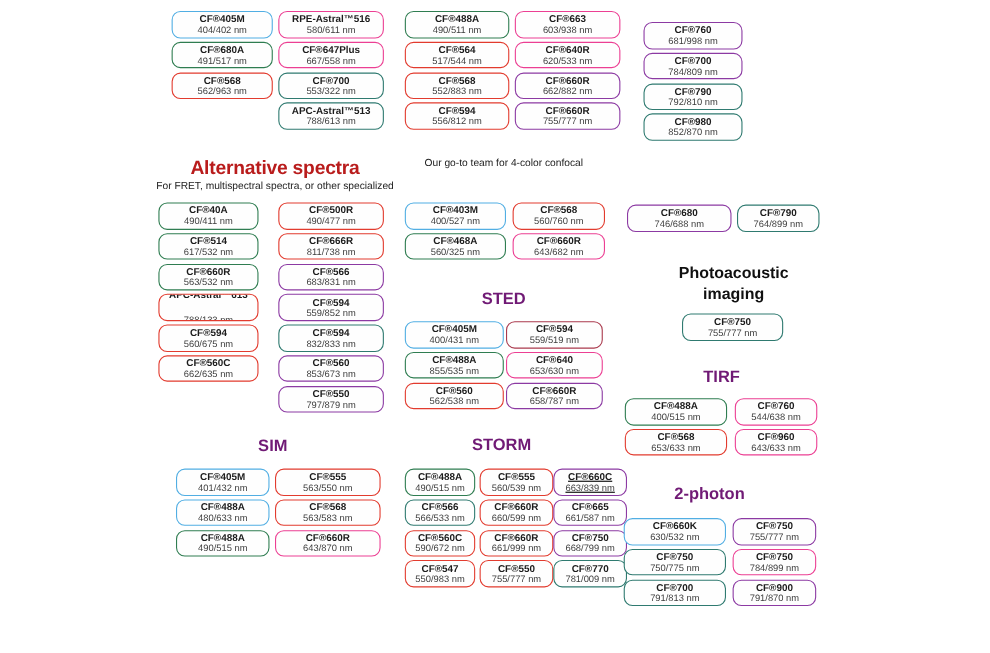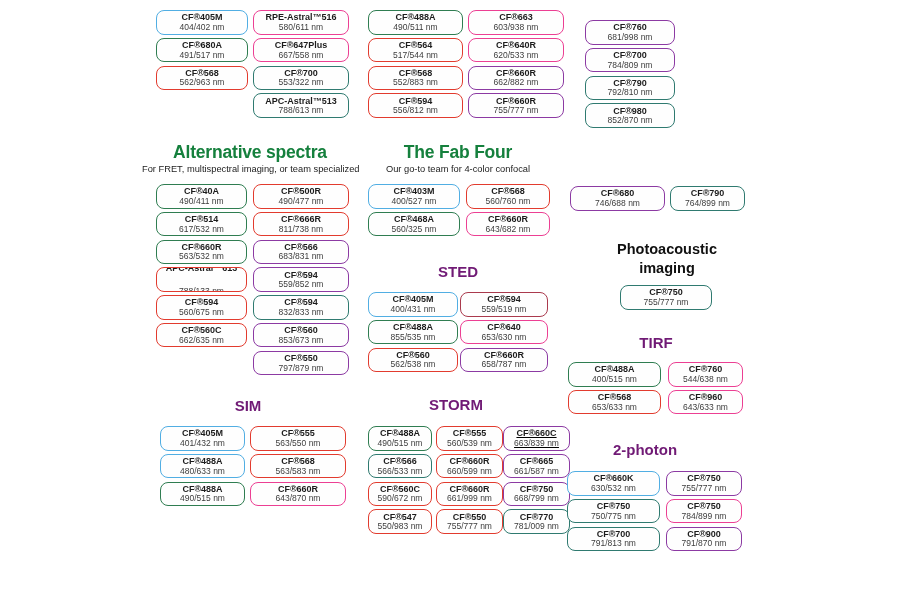--- a/index.html
+++ b/index.html
@@ -16,21 +16,21 @@
     border:1.7px solid #888;
     border-radius:8px;
     background:#fefefe;
     margin-bottom:3.3px;
     display:flex;flex-direction:column;align-items:center;justify-content:center;
     text-align:center;overflow:hidden;
   }
   .pill-name{font-size:9px;font-weight:bold;color:#1c1c1c;line-height:10.5px;white-space:nowrap;}
   .pill-range{font-size:8.5px;color:#3c3c3c;line-height:9.5px;white-space:nowrap;}
   .heading-wrap{position:absolute;text-align:center;}
-  .heading-lg{font-size:17.5px;font-weight:bold;color:#15803d;letter-spacing:-0.2px;}
+  .heading-lg{font-size:17.5px;font-weight:bold;color:#b91c1c;letter-spacing:-0.2px;}
   .heading-md{font-size:15px;font-weight:bold;color:#701a75;}
   .heading-pa{font-size:14.5px;font-weight:bold;color:#101010;line-height:19px;}
   .subtitle{font-size:9.3px;color:#222;margin-top:1px;white-space:nowrap;}
 </style>
 </head>
 <body>
 
 <div class="canvas">
 
   <div class="pill-col" style="left:156px;top:10px;width:92px;">
@@ -115,23 +115,23 @@
         <div class="pill-range">792/810 nm</div>
       </div>
       <div class="pill" style="border-color: rgb(47, 122, 112);">
         <div class="pill-name">CF®980</div>
         <div class="pill-range">852/870 nm</div>
       </div>
     </div>
 
   <div class="heading-wrap" style="left:142px;top:142px;width:216px;">
     <div class="heading-lg">Alternative spectra</div>
-    <div class="subtitle">For FRET, multispectral imaging, or team specialized</div>
-  </div>
-  <div class="pill-col" style="left:156px;top:184px;width:91px;">
+    <div class="subtitle">For FRET, multispectral spectra, or other specialized</div>
+  </div>
+  <div class="pill-col" style="left:144px;top:184px;width:91px;">
       <div class="pill" style="border-color: rgb(47, 125, 81);">
         <div class="pill-name">CF®40A</div>
         <div class="pill-range">490/411 nm</div>
       </div>
       <div class="pill" style="border-color: rgb(47, 125, 81);">
         <div class="pill-name">CF®514</div>
         <div class="pill-range">617/532 nm</div>
       </div>
       <div class="pill" style="border-color: rgb(47, 125, 81);">
         <div class="pill-name">CF®660R</div>
@@ -175,21 +175,20 @@
         <div class="pill-name">CF®560</div>
         <div class="pill-range">853/673 nm</div>
       </div>
       <div class="pill" style="border-color: rgb(140, 58, 163);">
         <div class="pill-name">CF®550</div>
         <div class="pill-range">797/879 nm</div>
       </div>
     </div>
 
   <div class="heading-wrap" style="left:358px;top:142px;width:200px;">
-    <div class="heading-lg">The Fab Four</div>
     <div class="subtitle">Our go-to team for 4-color confocal</div>
   </div>
   <div class="pill-col" style="left:368px;top:184px;width:92px;">
       <div class="pill" style="border-color: rgb(81, 174, 227);">
         <div class="pill-name">CF®403M</div>
         <div class="pill-range">400/527 nm</div>
       </div>
       <div class="pill" style="border-color: rgb(47, 125, 81);">
         <div class="pill-name">CF®468A</div>
         <div class="pill-range">560/325 nm</div>

